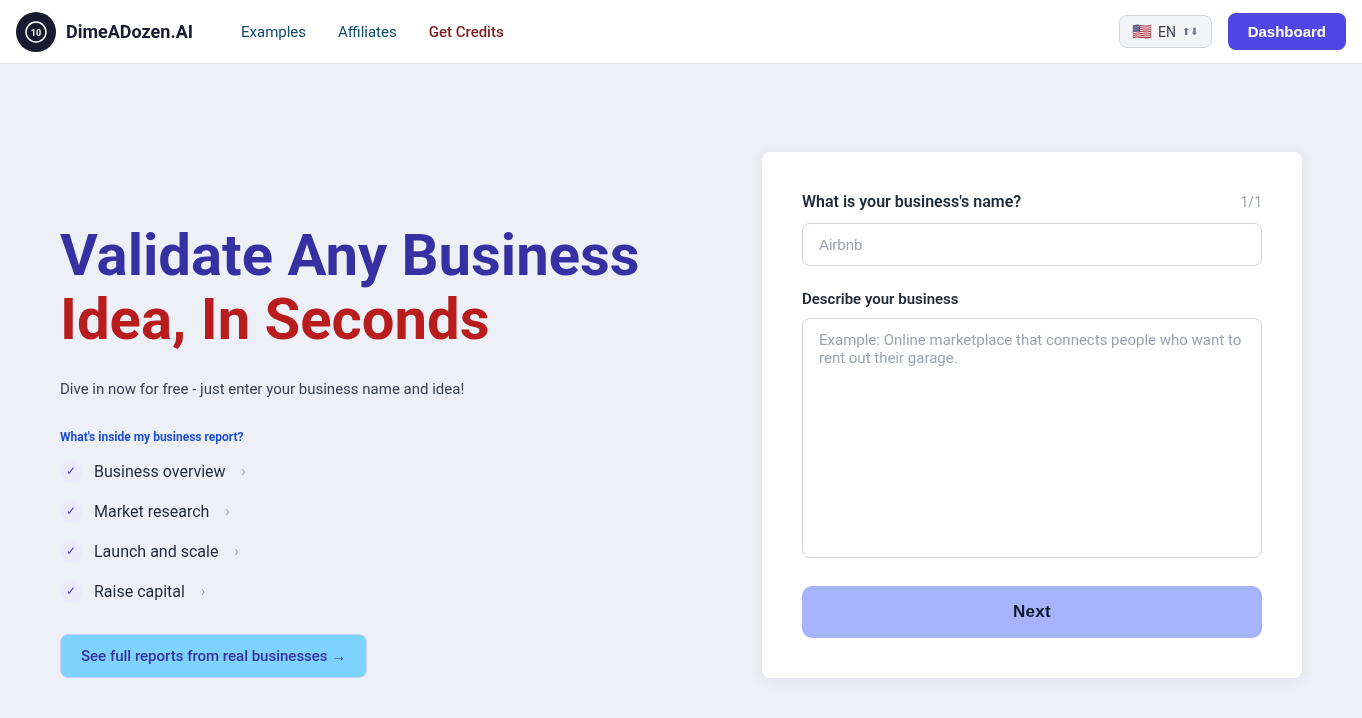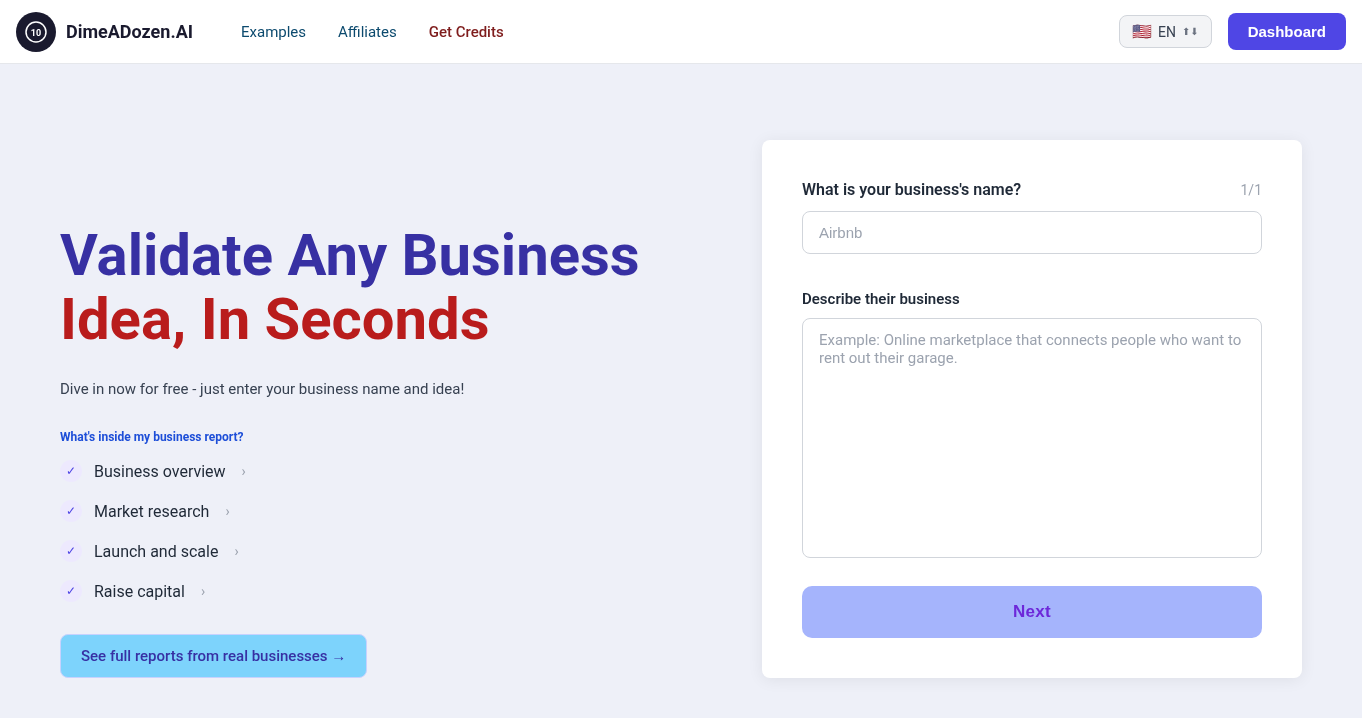--- a/index.html
+++ b/index.html
@@ -211,21 +211,21 @@
       color: #9ca3af;
     }
     .form-input {
       width: 100%;
       border: 1.5px solid #d1d5db;
       border-radius: 8px;
       padding: 12px 16px;
       font-size: 15px;
       color: #374151;
       outline: none;
-      margin-bottom: 36px;
+      margin-bottom: 24px;
     }
     .form-input::placeholder {
       color: #9ca3af;
     }
     .form-label {
       font-size: 15px;
       font-weight: 600;
       color: #1f2937;
       margin-bottom: 10px;
       display: block;
@@ -242,21 +242,21 @@
       height: 240px;
       font-family: inherit;
       margin-bottom: 24px;
     }
     .form-textarea::placeholder {
       color: #9ca3af;
     }
     .next-btn {
       width: 100%;
       background: #a5b4fc;
-      color: #6d28d9;
+      color: #0f172a;
       border: none;
       border-radius: 10px;
       padding: 16px;
       font-size: 17px;
       font-weight: 600;
       cursor: pointer;
       letter-spacing: 0.3px;
     }
   </style>
 </head>
@@ -332,21 +332,21 @@
   <div class="right-panel">
     <div class="form-card">
 
       <div class="form-header">
         <span class="form-question">What is your business's name?</span>
         <span class="form-step">1/1</span>
       </div>
 
       <input class="form-input" type="text" placeholder="Airbnb" style="">
 
-      <label class="form-label">Describe their business</label>
+      <label class="form-label">Describe your business</label>
 
       <textarea class="form-textarea" placeholder="Example: Online marketplace that connects people who want to rent out their garage." style=""></textarea>
 
       <button class="next-btn">Next</button>
 
     </div>
   </div>
 
 </div>
 

